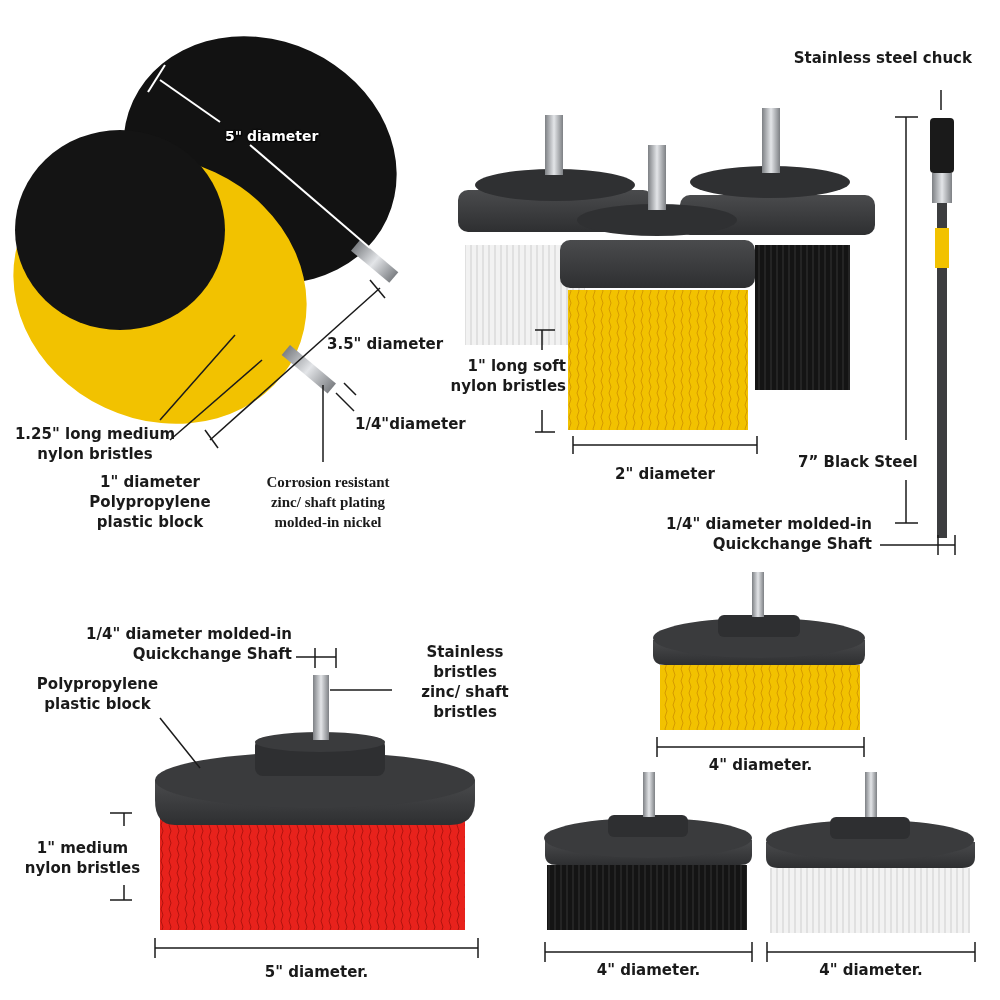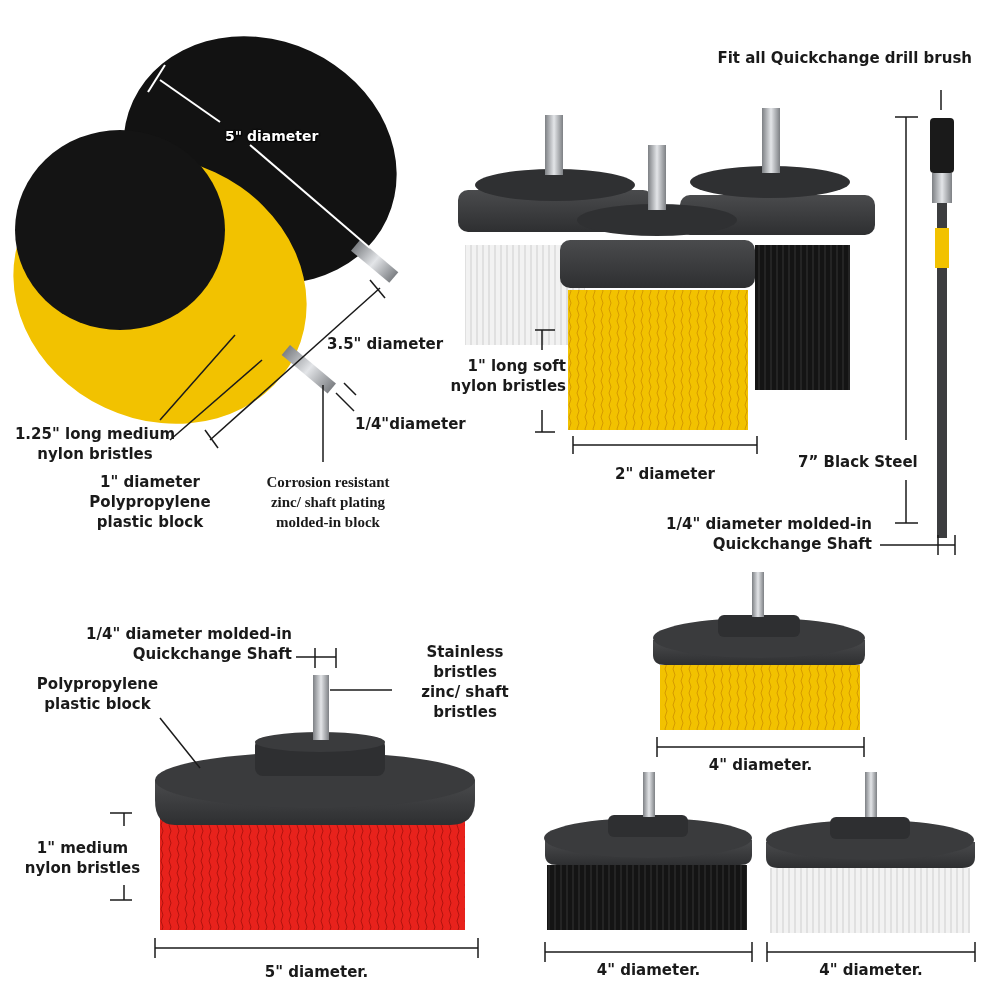--- a/index.html
+++ b/index.html
@@ -176,30 +176,30 @@
   <div>nylon bristles</div>
 </div>
 <div class="lbl c" style="left:85px;top:472px;width:130px;">
   <div>1" diameter</div>
   <div>Polypropylene</div>
   <div>plastic block</div>
 </div>
 <div class="lbl c" style="left:238px;top:472px;width:180px;font-family:Liberation Serif, serif;">
   <div>Corrosion resistant</div>
   <div>zinc/ shaft plating</div>
-  <div>molded-in block</div>
+  <div>molded-in nickel</div>
 </div>
 
 <div class="lbl r" style="left:440px;top:356px;width:126px;">
   <div>1" long soft</div>
   <div>nylon bristles</div>
 </div>
 <div class="lbl c" style="left:573px;top:464px;width:184px;">2" diameter</div>
 <div class="lbl r" style="left:690px;top:48px;width:282px;">
-  <div>Fit all Quickchange drill brush</div>
+  <div>Stainless steel chuck</div>
 </div>
 <div class="lbl" style="left:798px;top:452px;">7” Black Steel</div>
 <div class="lbl r" style="left:620px;top:514px;width:252px;">
   <div>1/4" diameter molded-in</div>
   <div>Quickchange Shaft</div>
 </div>
 
 <div class="lbl r" style="left:40px;top:624px;width:252px;">
   <div>1/4" diameter molded-in</div>
   <div>Quickchange Shaft</div>

